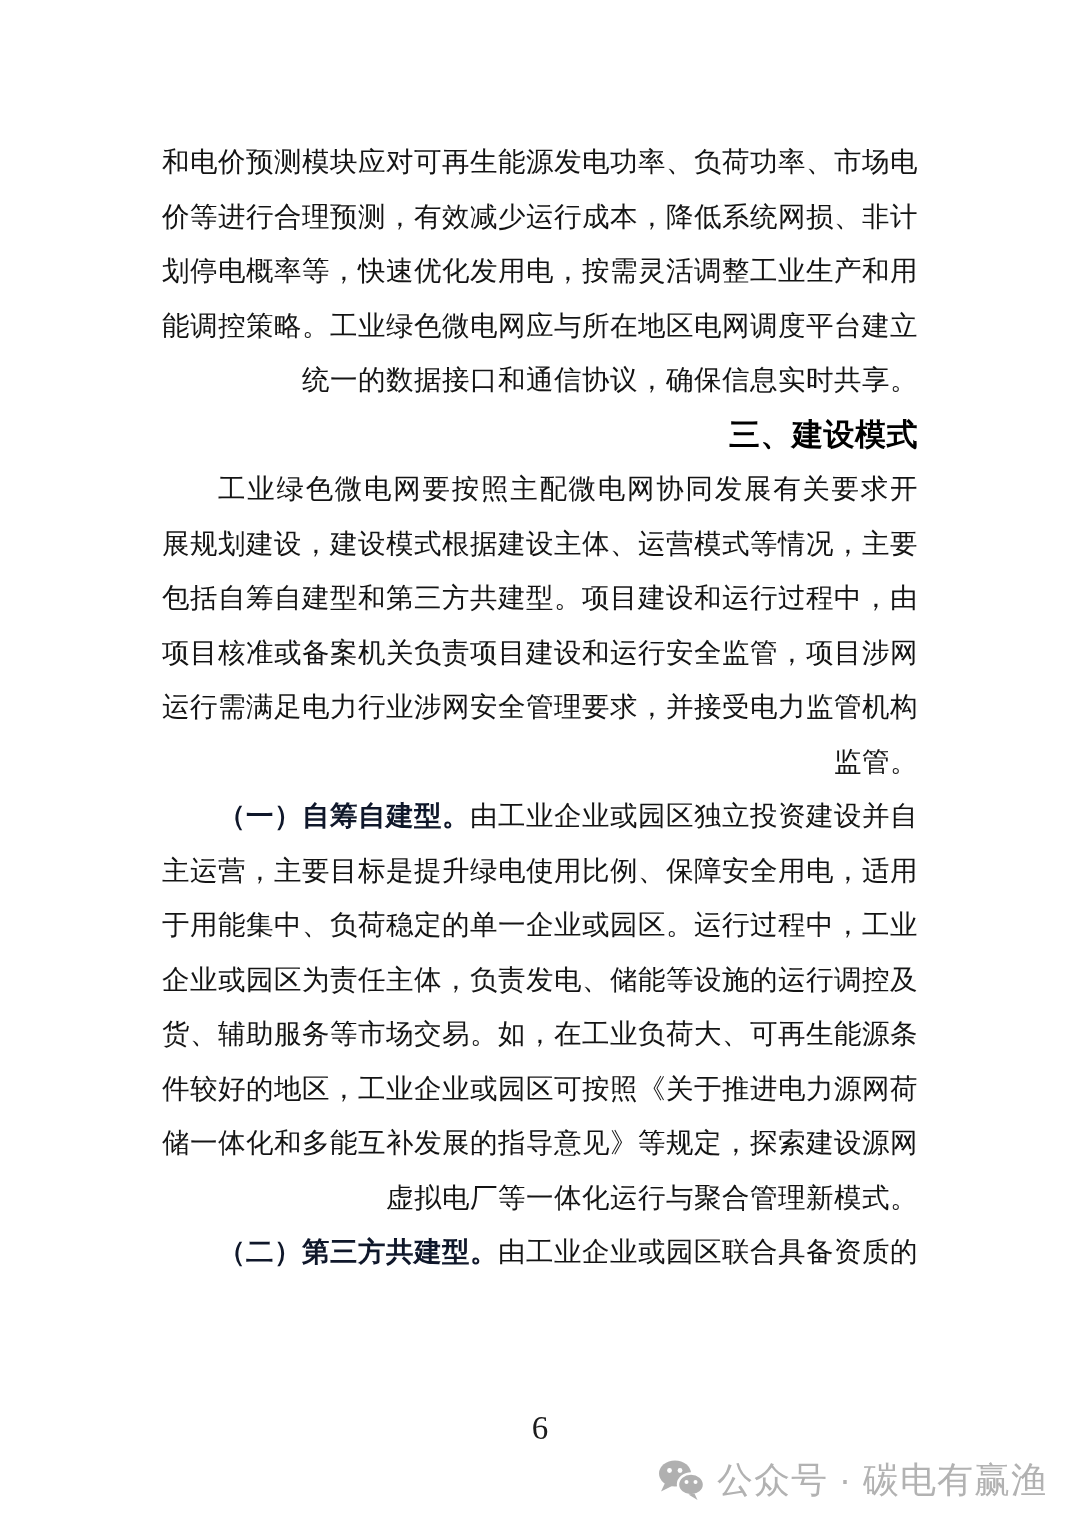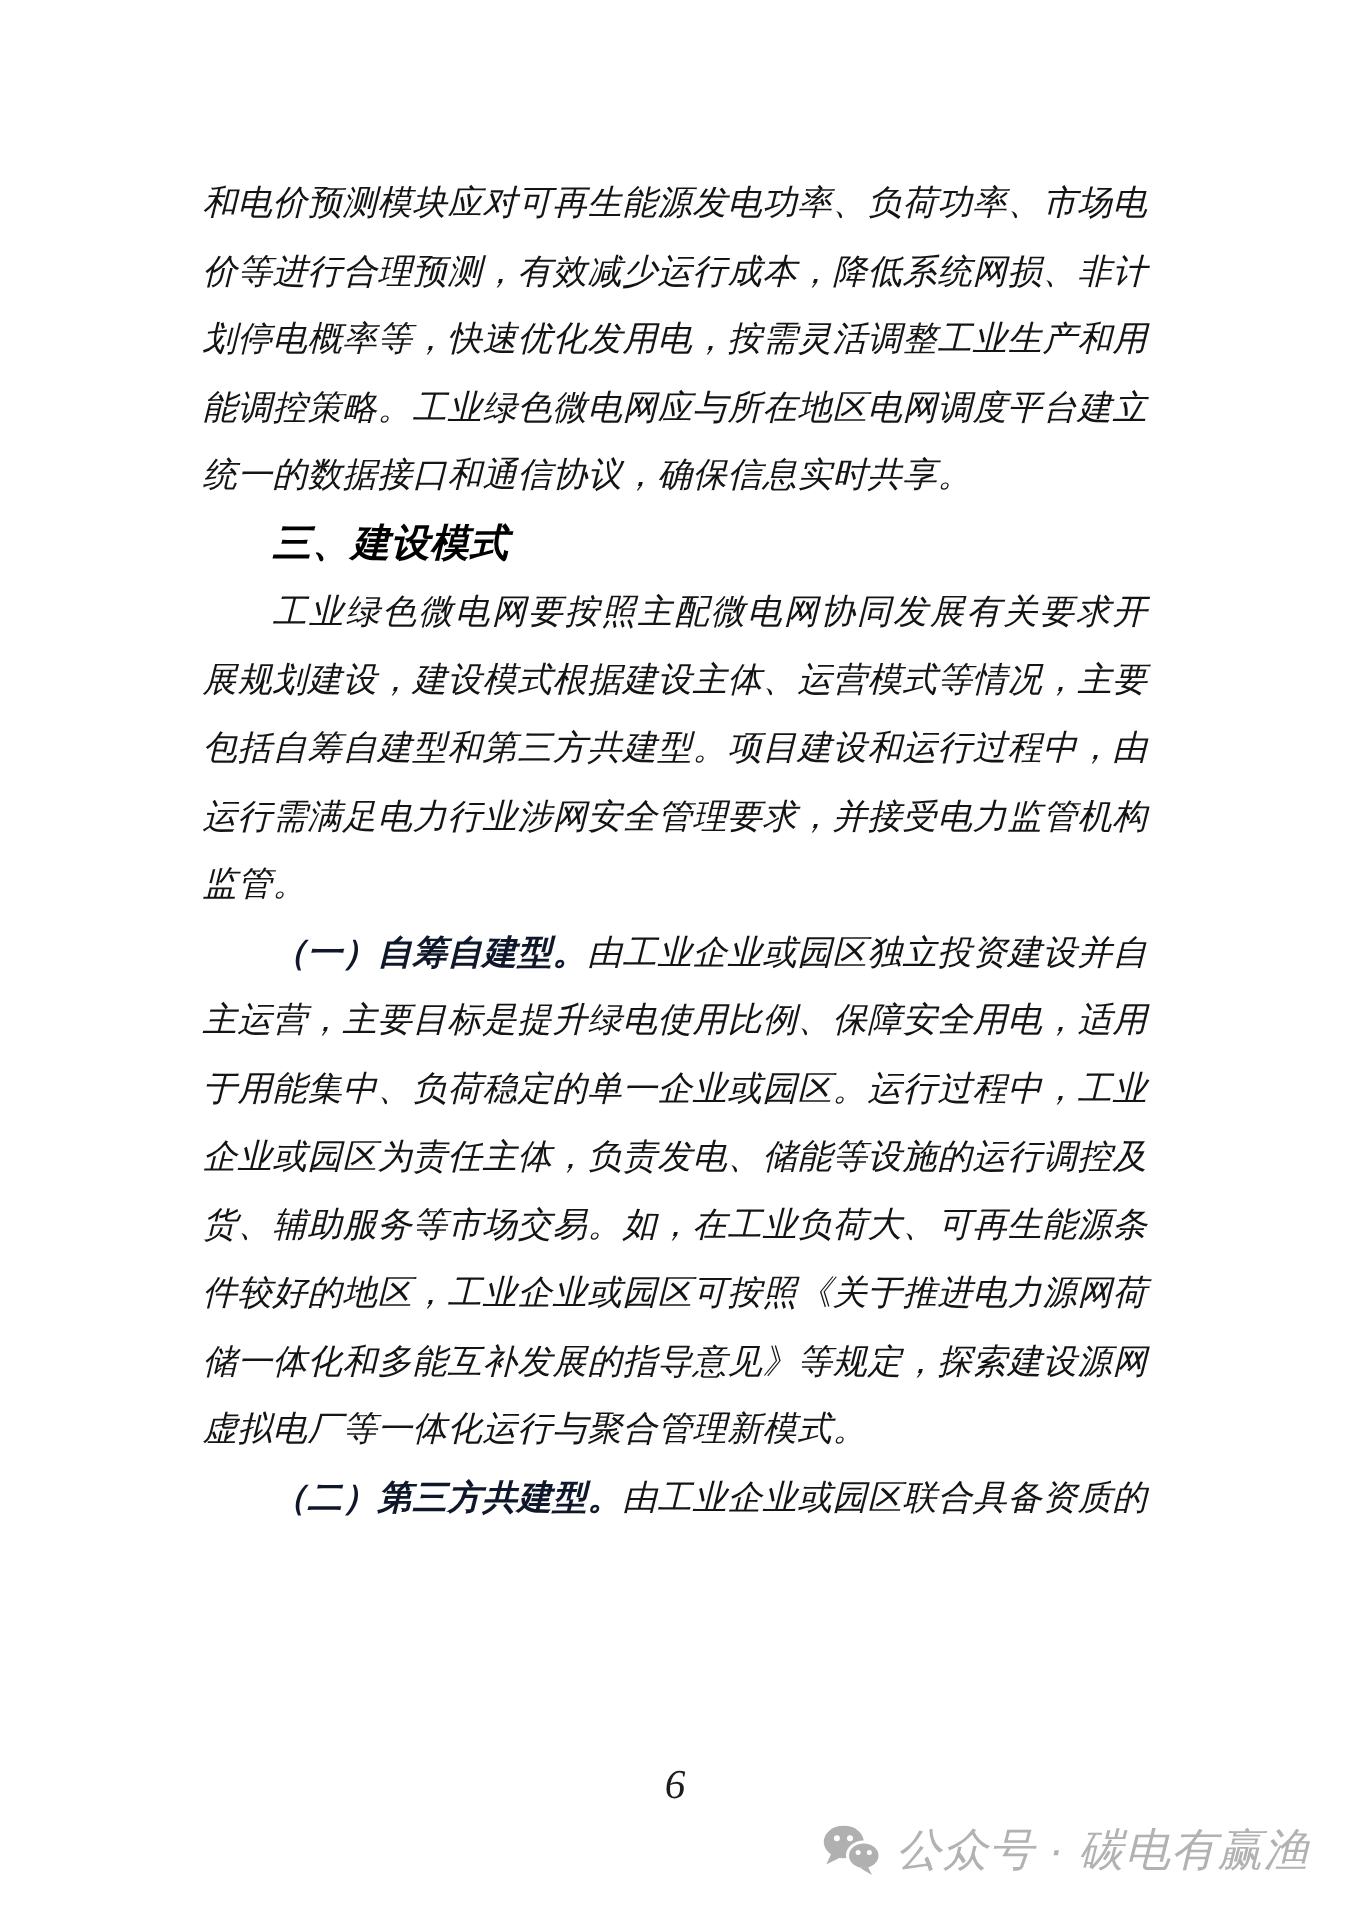--- a/index.html
+++ b/index.html
@@ -5,33 +5,32 @@
   * { margin: 0; padding: 0; box-sizing: border-box; }
   html, body { background: #ffffff; }
   .page {
     position: relative;
     width: 1080px;
     height: 1527px;
     background: #ffffff;
     overflow: hidden;
     font-family: "Liberation Serif", "DejaVu Serif", serif;
     color: #141414;
-    font-style: italic;
   }
   .textblock {
     position: absolute;
     left: 162px;
     top: 135px;
     width: 756px;
   }
   .line {
     height: 54.5px;
     line-height: 54.5px;
     font-size: 27.5px;
-    text-align: left;
+    text-align: right;
     letter-spacing: 0.5px;
   }
   .line.justify {
     text-align: justify;
     text-align-last: justify;
     text-justify: inter-character;
   }
   .line.indent { text-indent: 56px; }
   .line.heading {
     font-family: "Liberation Sans", "DejaVu Sans", sans-serif;
@@ -78,20 +77,21 @@
   <main class="textblock" id="textblock">
       <div class="line justify">和电价预测模块应对可再生能源发电功率、负荷功率、市场电</div>
       <div class="line justify">价等进行合理预测，有效减少运行成本，降低系统网损、非计</div>
       <div class="line justify">划停电概率等，快速优化发用电，按需灵活调整工业生产和用</div>
       <div class="line justify">能调控策略。工业绿色微电网应与所在地区电网调度平台建立</div>
       <div class="line">统一的数据接口和通信协议，确保信息实时共享。</div>
       <div class="line heading indent">三、建设模式</div>
       <div class="line indent justify">工业绿色微电网要按照主配微电网协同发展有关要求开</div>
       <div class="line justify">展规划建设，建设模式根据建设主体、运营模式等情况，主要</div>
       <div class="line justify">包括自筹自建型和第三方共建型。项目建设和运行过程中，由</div>
+      <div class="line justify">项目核准或备案机关负责项目建设和运行安全监管，项目涉网</div>
       <div class="line justify">运行需满足电力行业涉网安全管理要求，并接受电力监管机构</div>
       <div class="line">监管。</div>
       <div class="line indent justify"><b>（一）自筹自建型。</b>由工业企业或园区独立投资建设并自</div>
       <div class="line justify">主运营，主要目标是提升绿电使用比例、保障安全用电，适用</div>
       <div class="line justify">于用能集中、负荷稳定的单一企业或园区。运行过程中，工业</div>
       <div class="line justify">企业或园区为责任主体，负责发电、储能等设施的运行调控及</div>
       <div class="line justify">货、辅助服务等市场交易。如，在工业负荷大、可再生能源条</div>
       <div class="line justify">件较好的地区，工业企业或园区可按照《关于推进电力源网荷</div>
       <div class="line justify">储一体化和多能互补发展的指导意见》等规定，探索建设源网</div>
       <div class="line">虚拟电厂等一体化运行与聚合管理新模式。</div>

